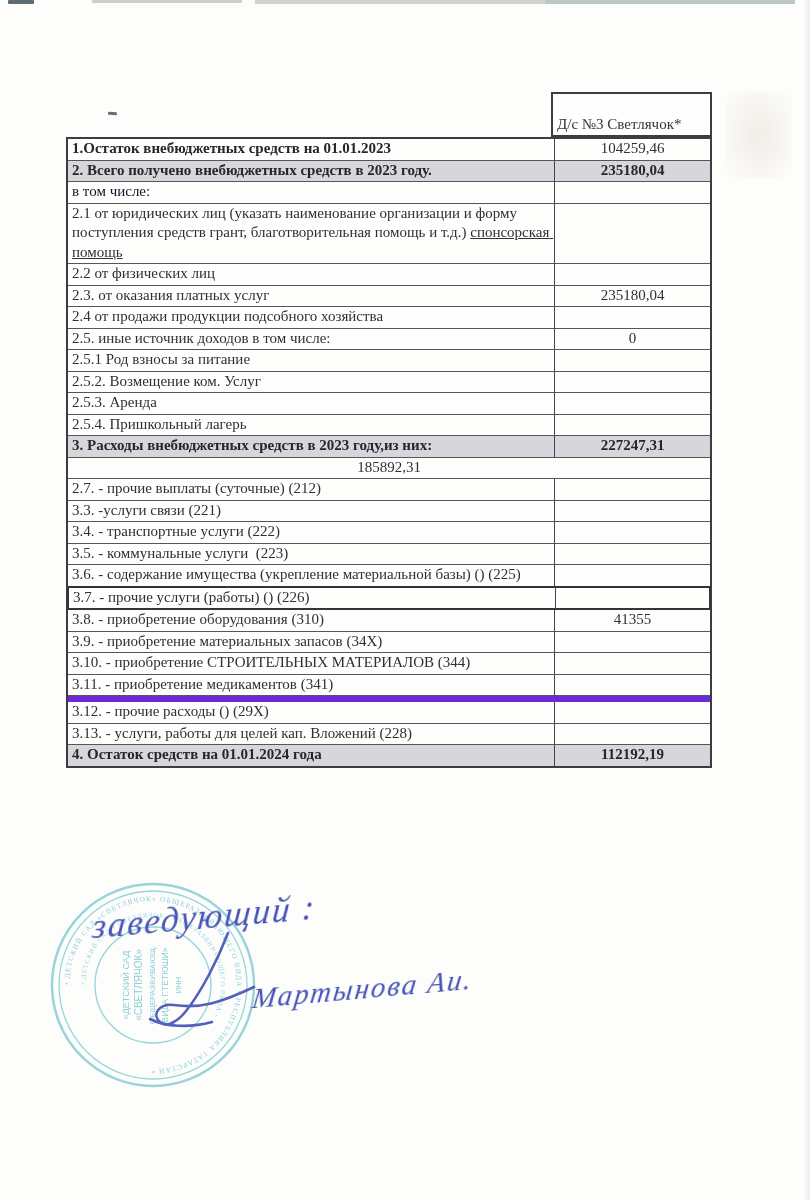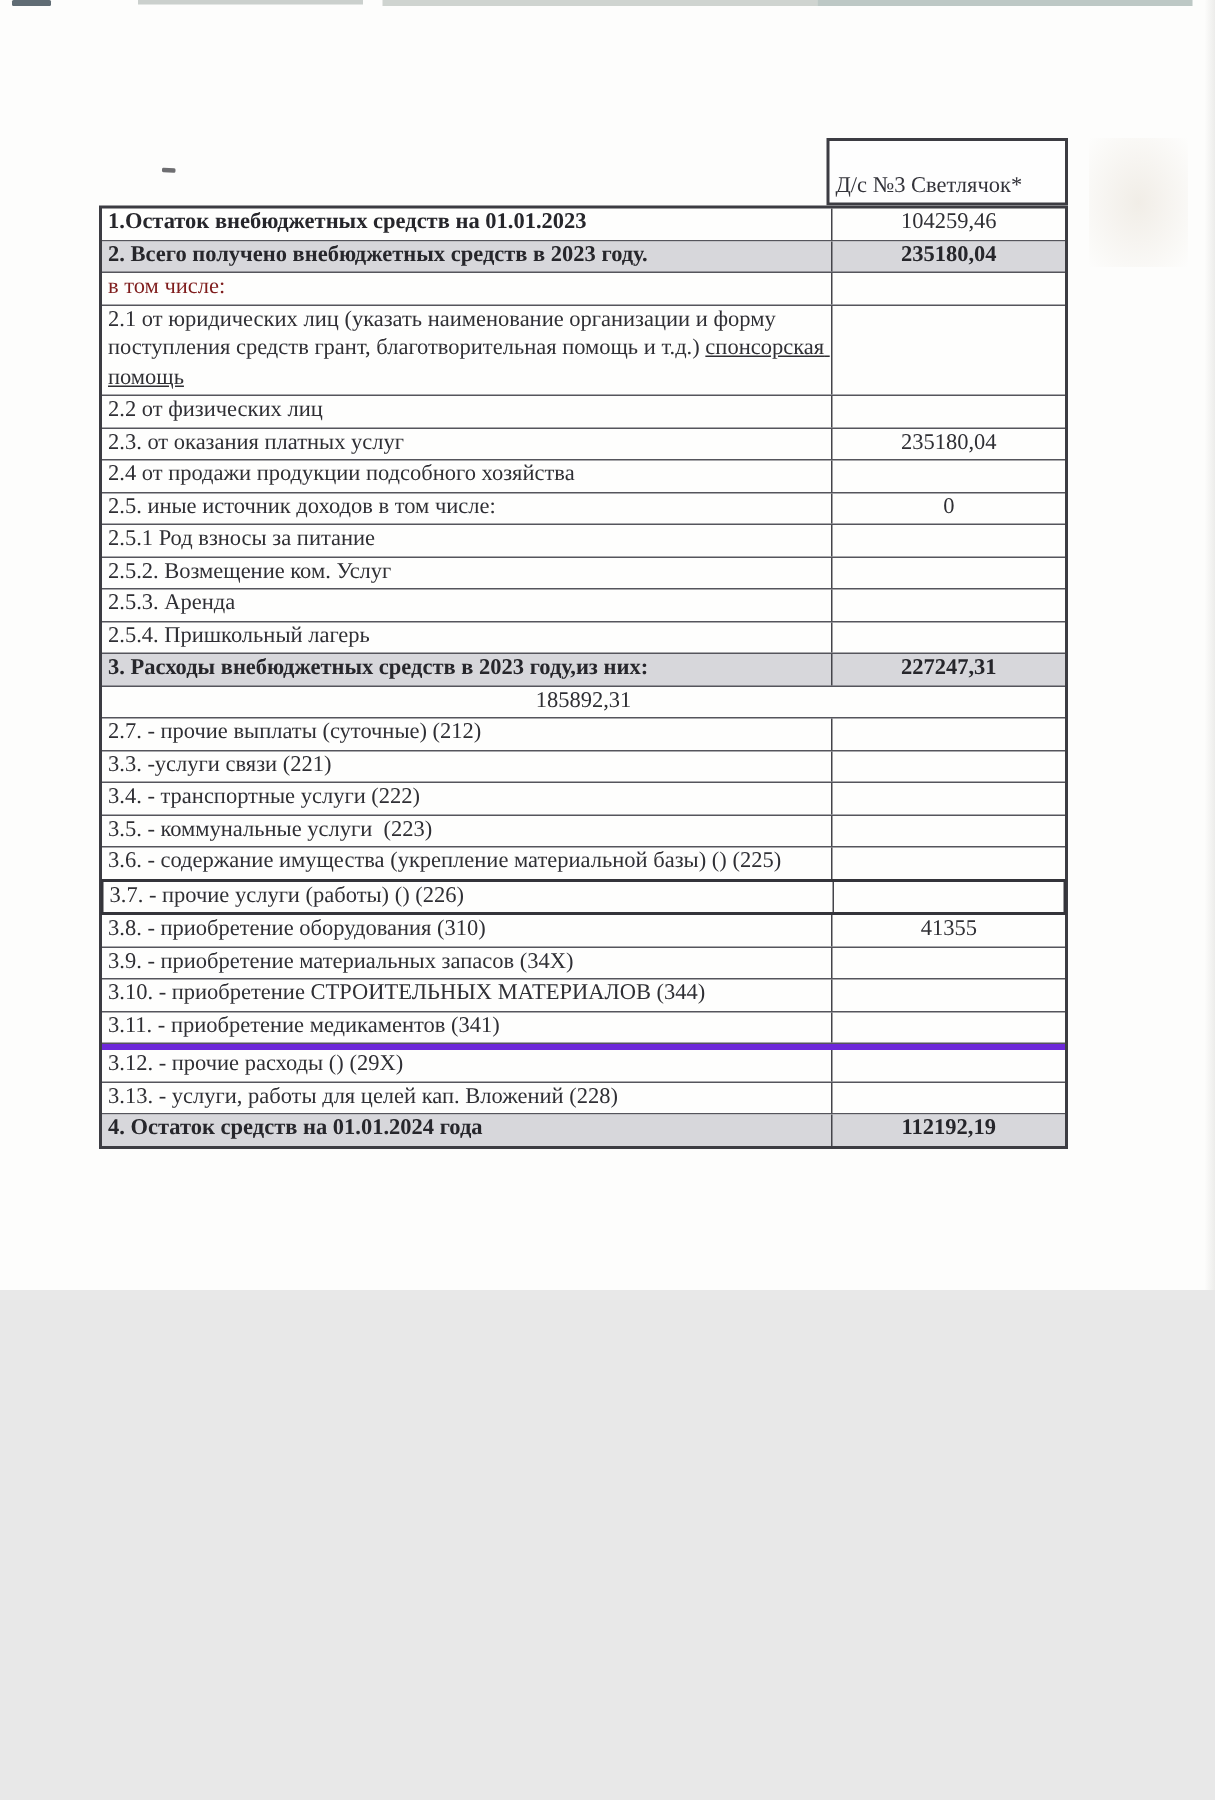--- a/index.html
+++ b/index.html
@@ -1,16 +1,16 @@
 <!DOCTYPE html>
 <html><head>
 <meta charset="utf-8">
 <style>
   html,body{margin:0;padding:0;background:#e8e8e8;}
-  .page{position:relative;width:810px;height:860px;background:#fdfdfc;overflow:hidden;
+  .page{position:relative;width:810px;height:1200px;background:#fdfdfc;overflow:hidden;
         font-family:"Liberation Serif","DejaVu Serif",serif;color:#2f2f34;}
   
   .artifact{position:absolute;pointer-events:none;}
   .edge-band{right:0;top:0;width:7px;height:1200px;background:linear-gradient(to right,rgba(0,0,0,0),rgba(120,118,110,0.12));}
   .streak1{left:8px;top:0;width:26px;height:4px;background:#44525c;opacity:.85;border-radius:1px;}
   .streak2{left:92px;top:0;width:150px;height:3px;background:#9aa39e;opacity:.5;}
   .streak3{left:255px;top:0;width:290px;height:4px;background:#97a29b;opacity:.45;}
   .streak4{left:545px;top:0;width:250px;height:4px;background:#7e948d;opacity:.5;}
   .dash-mark{left:108px;top:112px;width:9px;height:3px;background:#4a4a4e;transform:rotate(4deg);opacity:.8;border-radius:1px;}
   .smudge{left:726px;top:92px;width:66px;height:86px;background:radial-gradient(ellipse at center,rgba(205,190,168,0.25),rgba(205,190,168,0));}
@@ -19,27 +19,27 @@
   .hdr-cell{position:absolute;left:551px;top:92px;width:161px;height:45px;box-sizing:border-box;
             border:2px solid #3c3c42;background:#fefefe;display:flex;align-items:flex-end;padding:2px 4px;}
   .hdr-cell span{font-size:15px;color:#33333a;}
   
   .fin-table{position:absolute;left:66px;top:137px;width:646px;box-sizing:border-box;
              border:2px solid #3c3c42;border-top-width:2px;background:#fefefd;}
   .row{display:flex;border-bottom:1px solid #55555c;min-height:20px;align-items:stretch;}
   .row:last-child{border-bottom:none;}
   .row.shaded{background:#d7d7db;}
   .row.thick{border:2px solid #34343a;margin:-1px -1px 0 -1px;}
-  .row.thick-top{border-top:4px solid #6d28d9;}
+  .row.thick-top{border-top:6px solid #6d28d9;}
   .cell{box-sizing:border-box;padding:0 4px 1px 4px;font-size:15px;line-height:19.5px;}
   .cell.label{width:487px;border-right:1.5px solid #44444a;white-space:pre-wrap;}
   .cell.value{flex:1;text-align:center;}
   .row.lbold .label{font-weight:bold;color:#26262b;}
   .row.vbold .value{font-weight:bold;color:#26262b;}
-  .row.muted .label{color:#7f1d1d;}
+  .row.muted .label{color:#0f172a;}
   .cell .italic{margin-top:48px;}
   .cell .italic-underline{text-decoration:underline;}
   
   .stamp-svg{position:absolute;left:38px;top:876px;opacity:.85;}
   .hand{position:absolute;color:#4653b6;font-style:italic;letter-spacing:2px;
         font-family:"Liberation Serif",serif;filter:blur(0.3px);}
   .hand.role{left:92px;top:898px;font-size:35px;transform:rotate(-5deg) skewX(-10deg);}
   .hand.name{left:252px;top:972px;font-size:29px;transform:rotate(-5deg) skewX(-12deg);}
   .sig-svg{position:absolute;left:120px;top:915px;}
 </style>

